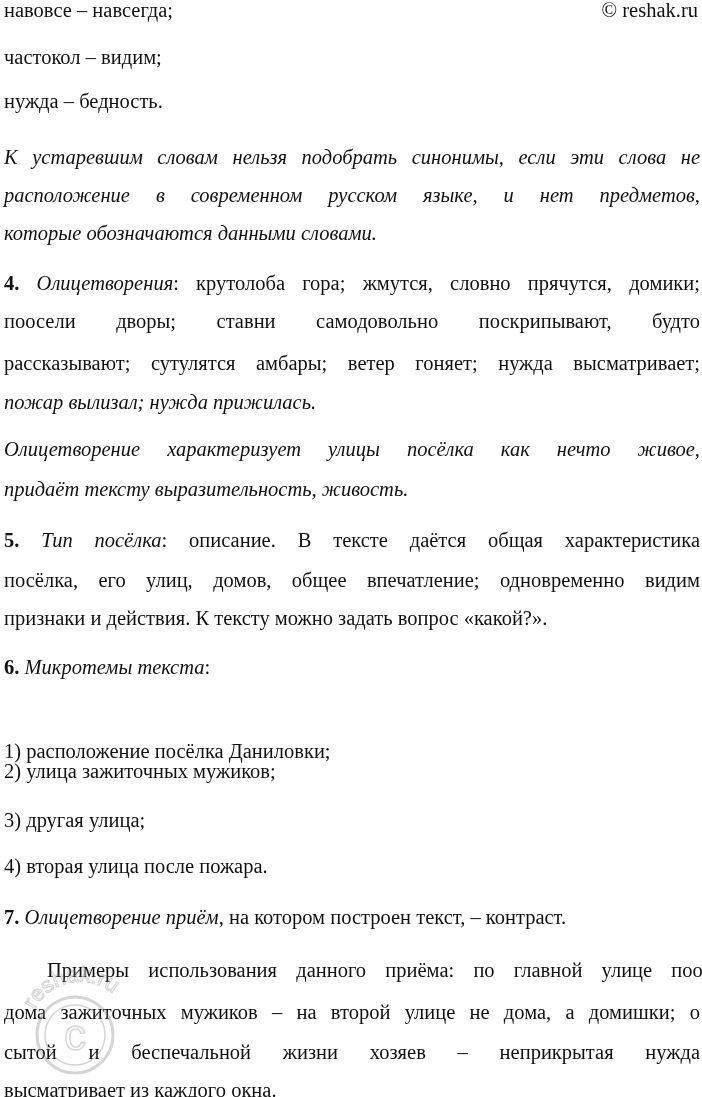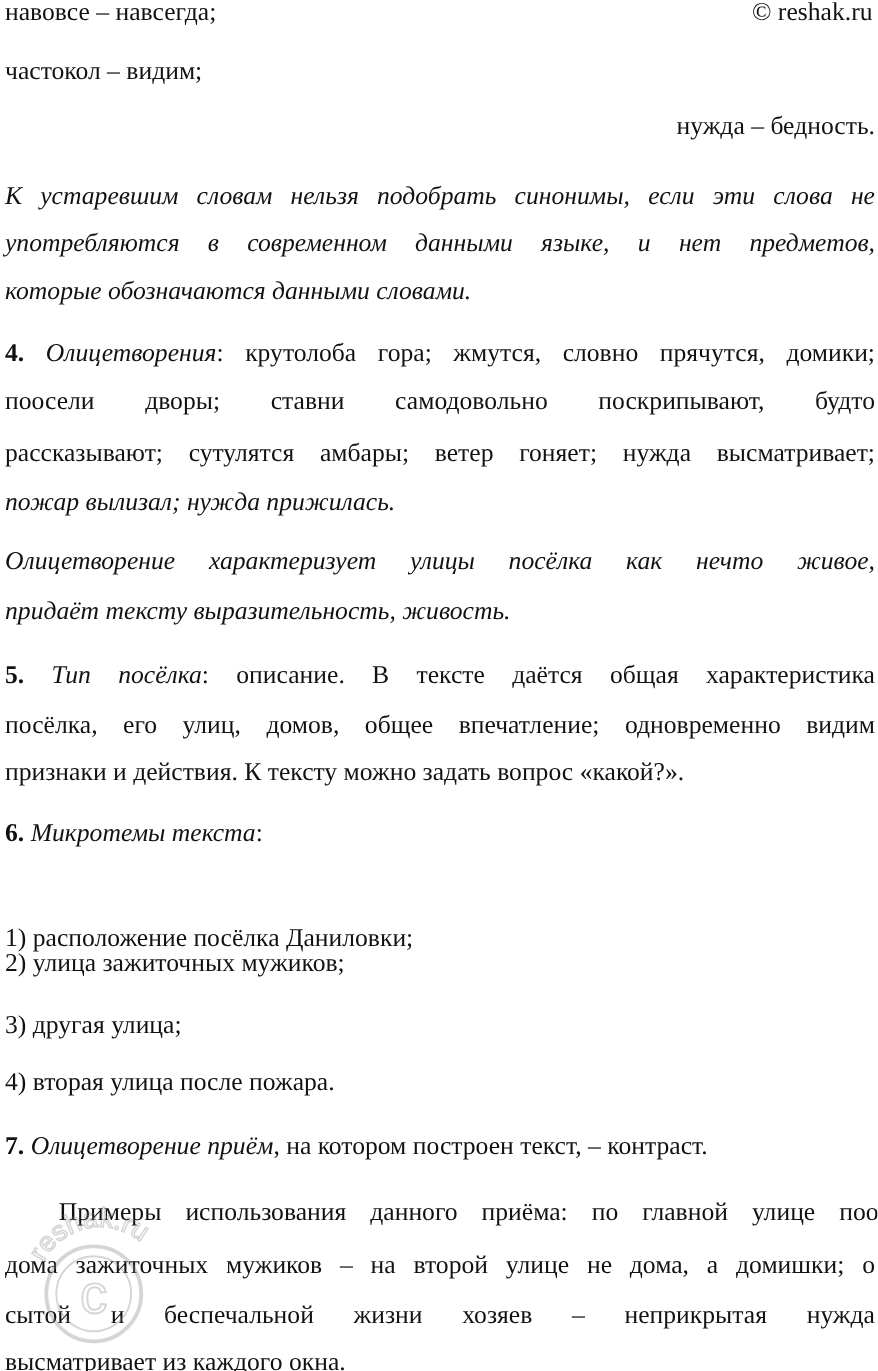--- a/index.html
+++ b/index.html
@@ -15,23 +15,23 @@
   .b { font-weight: bold; }
   .copyright { position: absolute; right: 4px; top: -2px; font-size: 20.5px; line-height: 24px; }
   .wm { position: absolute; left: 20px; top: 950px; width: 140px; height: 140px; pointer-events: none; opacity: 0.35; }
 </style>
 </head>
 <body>
 
 <div class="page" id="page">
     <div class="line" style="top: -2px;"><span>навовсе – навсегда;</span></div>
     <div class="line" style="top: 45px;"><span>частокол – видим;</span></div>
-    <div class="line" style="top: 89px; text-align: right;"><span>нужда – бедность.</span></div>
+    <div class="line" style="top: 89px;"><span>нужда – бедность.</span></div>
     <div class="line just" style="top: 145px;"><span class="it">К устаревшим словам нельзя подобрать синонимы, если эти слова не</span></div>
-    <div class="line just" style="top: 183px;"><span class="it">употребляются в современном данными языке, и нет предметов,</span></div>
+    <div class="line just" style="top: 183px;"><span class="it">расположение в современном русском языке, и нет предметов,</span></div>
     <div class="line" style="top: 221px;"><span class="it">которые обозначаются данными словами.</span></div>
     <div class="line just" style="top: 271px;"><span class="b">4. </span><span class="it">Олицетворения</span><span>: крутолоба гора; жмутся, словно прячутся, домики;</span></div>
     <div class="line just" style="top: 309px;"><span>поосели дворы; ставни самодовольно поскрипывают, будто</span></div>
     <div class="line just" style="top: 351px;"><span>рассказывают; сутулятся амбары; ветер гоняет; нужда высматривает;</span></div>
     <div class="line" style="top: 390px; font-style: italic;"><span>пожар вылизал; нужда прижилась.</span></div>
     <div class="line just" style="top: 437px;"><span class="it">Олицетворение характеризует улицы посёлка как нечто живое,</span></div>
     <div class="line" style="top: 477px;"><span class="it">придаёт тексту выразительность, живость.</span></div>
     <div class="line just" style="top: 528px;"><span class="b">5. </span><span class="it">Тип посёлка</span><span>: описание. В тексте даётся общая характеристика</span></div>
     <div class="line just" style="top: 568px;"><span>посёлка, его улиц, домов, общее впечатление; одновременно видим</span></div>
     <div class="line" style="top: 606px; font-family: Liberation Serif, serif;"><span>признаки и действия. К тексту можно задать вопрос «какой?».</span></div>

